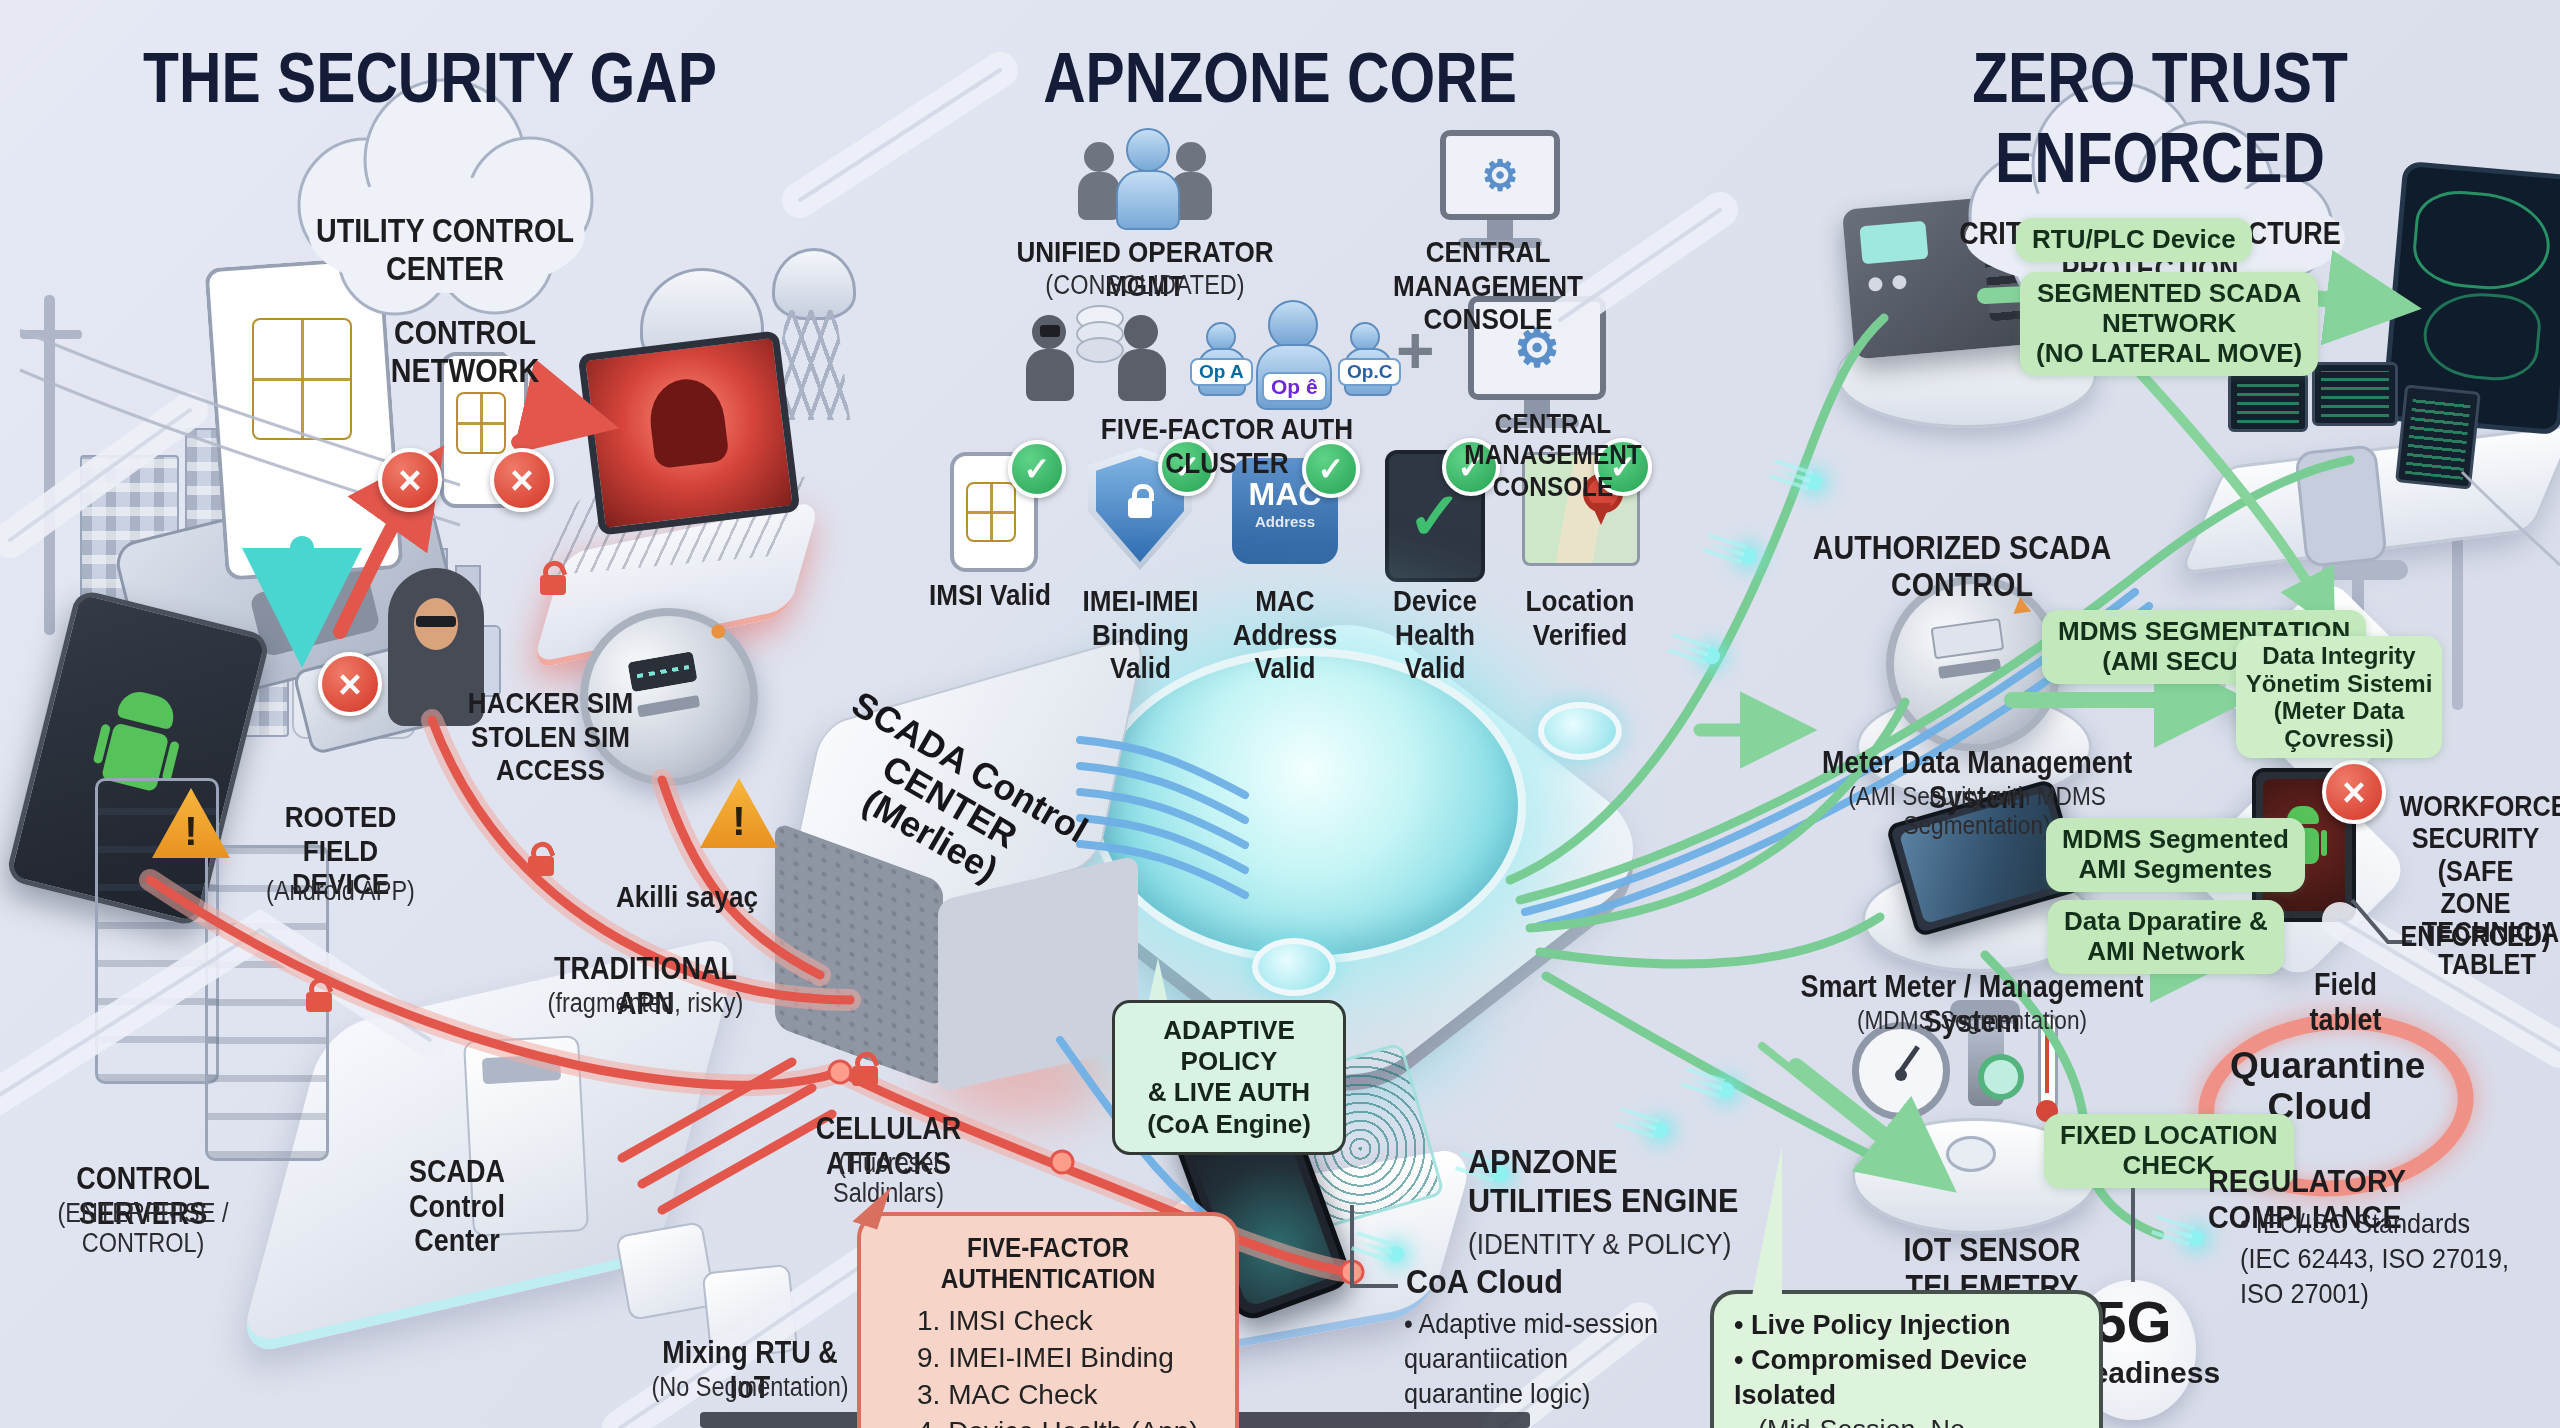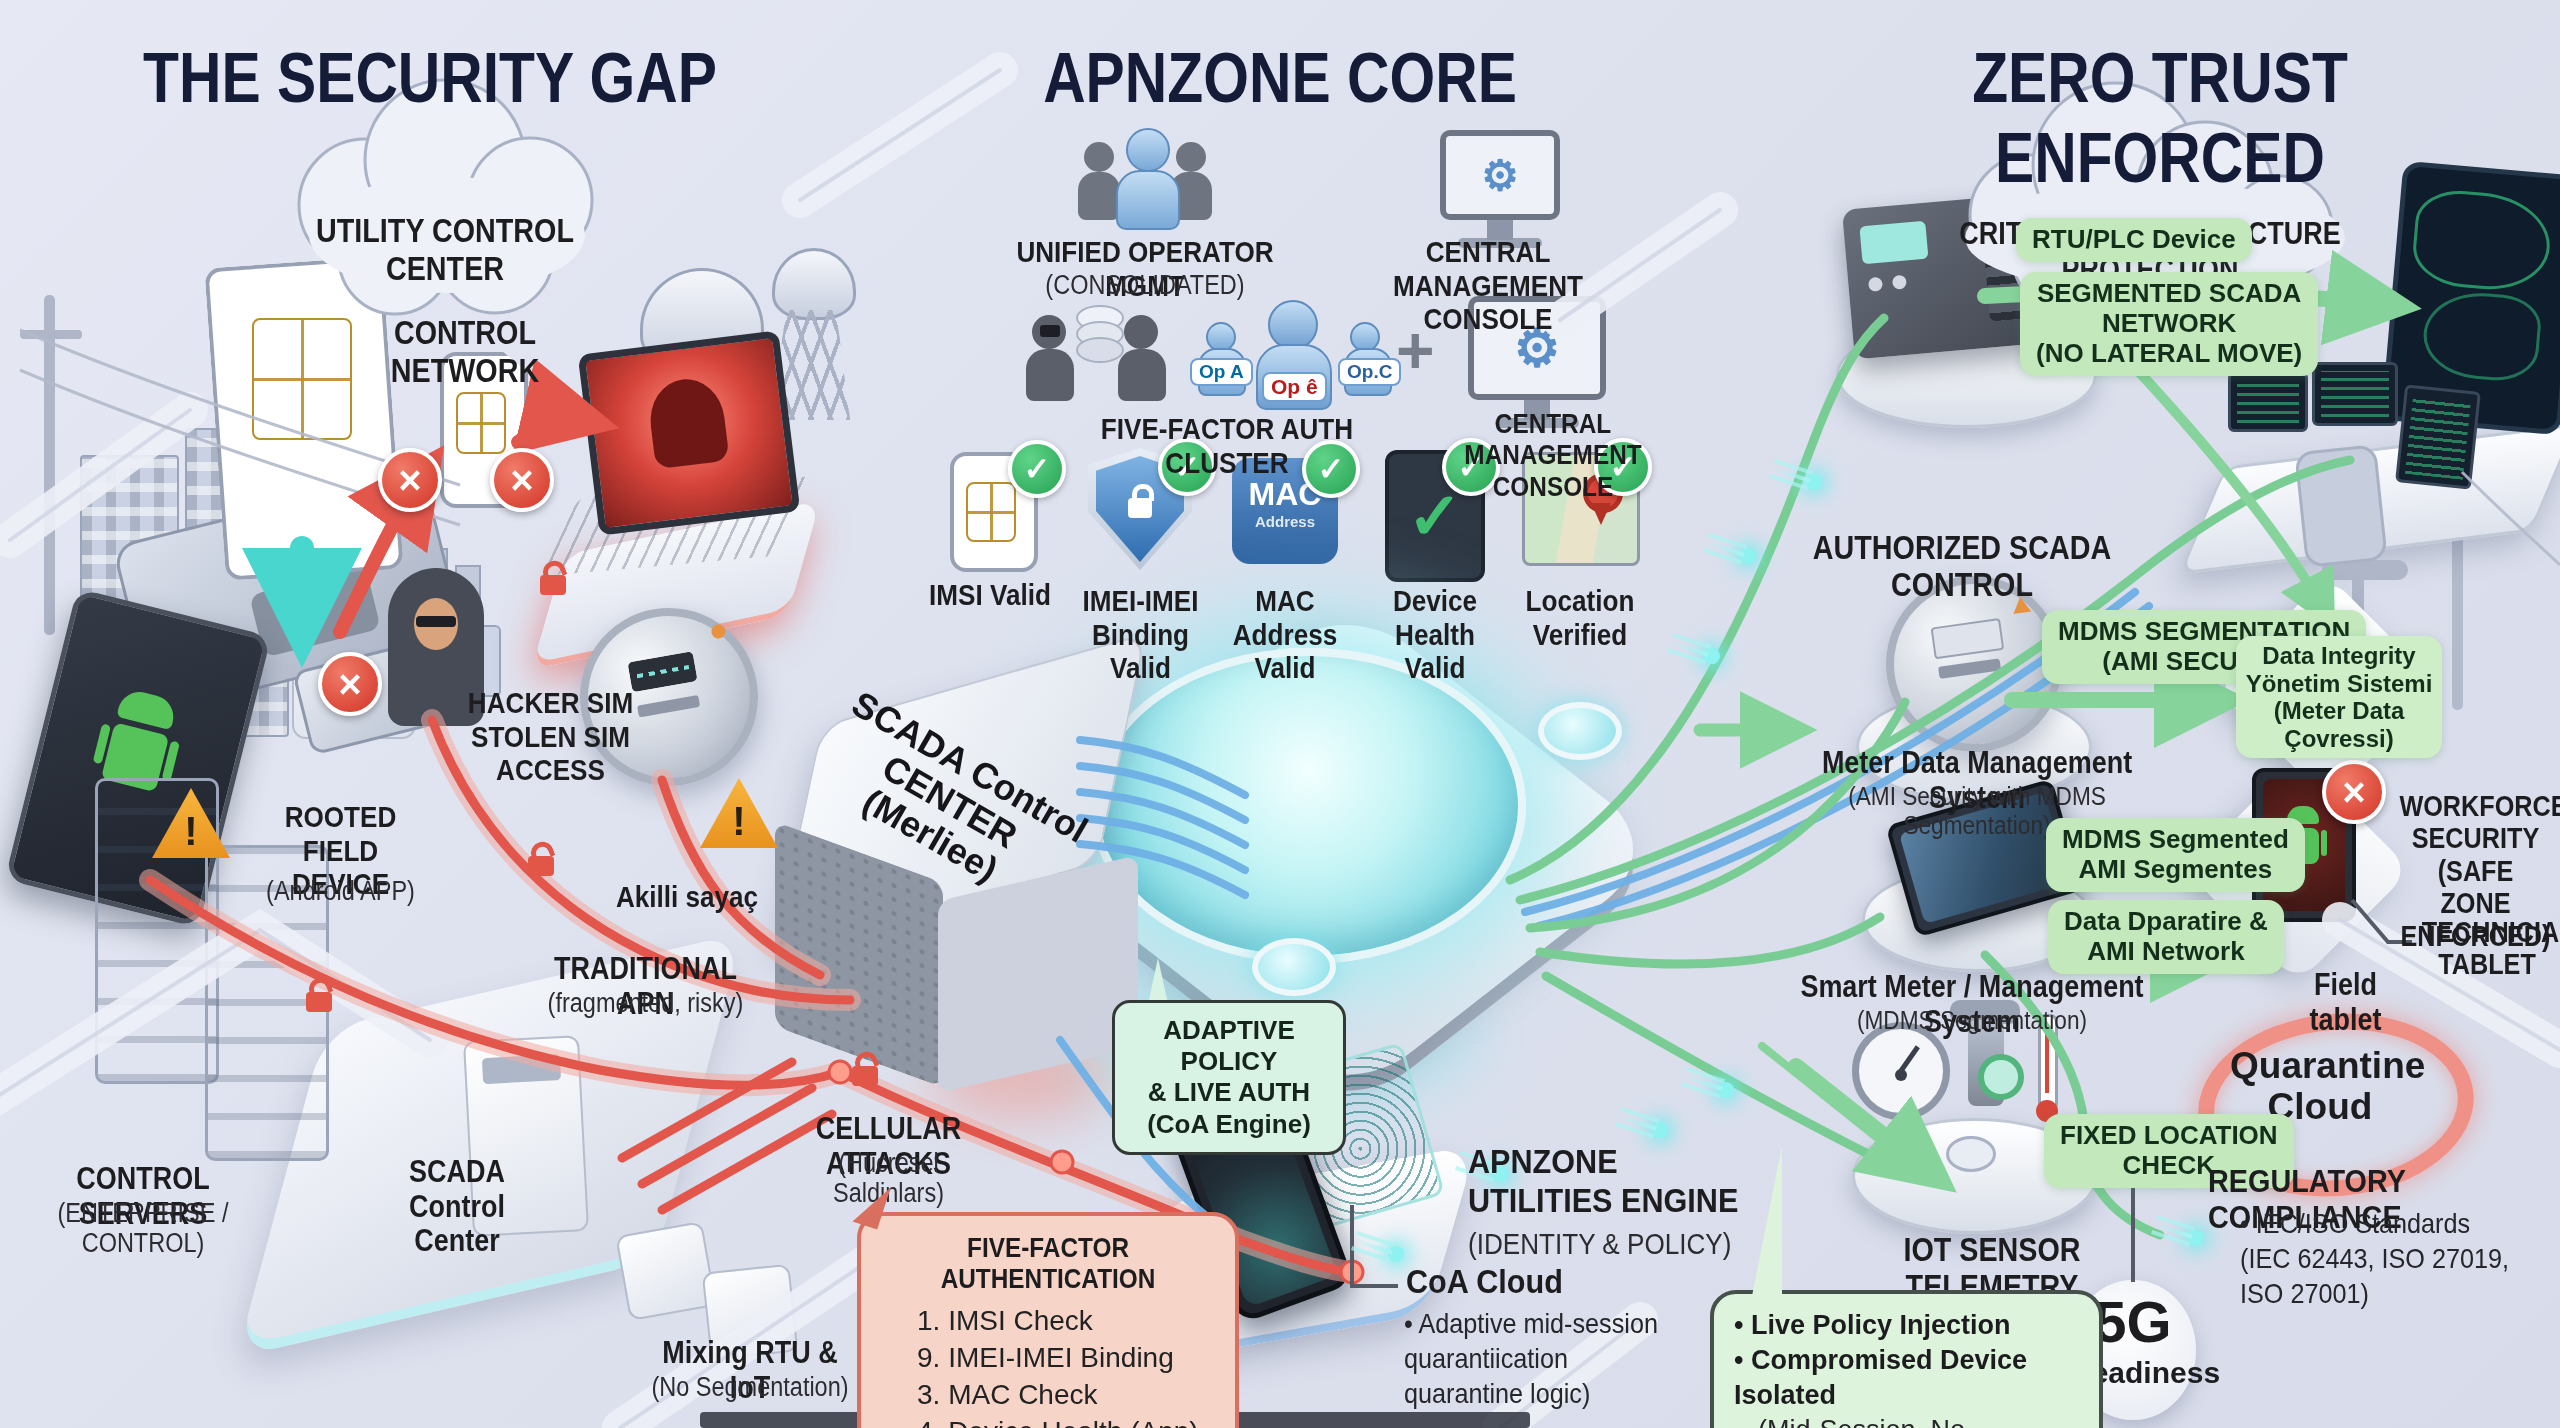--- a/index.html
+++ b/index.html
@@ -352,21 +352,21 @@
   </div>
 
   <div class="figure z2" style="left:1196px;top:300px;width:200px;height:110px;">
     <i style="left:10px;top:22px;width:26px;height:26px;border-radius:50%;background:linear-gradient(#c3ddf4,#79a9d8);border:2px solid #5d8cbd;"></i>
     <i style="left:2px;top:48px;width:44px;height:44px;border-radius:18px 18px 8px 8px;background:linear-gradient(#c3ddf4,#79a9d8);border:2px solid #5d8cbd;"></i>
     <i style="left:154px;top:22px;width:26px;height:26px;border-radius:50%;background:linear-gradient(#c3ddf4,#79a9d8);border:2px solid #5d8cbd;"></i>
     <i style="left:148px;top:48px;width:44px;height:44px;border-radius:18px 18px 8px 8px;background:linear-gradient(#c3ddf4,#79a9d8);border:2px solid #5d8cbd;"></i>
     <i style="left:72px;top:0;width:46px;height:46px;border-radius:50%;background:linear-gradient(#c3ddf4,#6f9fd0);border:2px solid #5d8cbd;"></i>
     <i style="left:60px;top:44px;width:72px;height:62px;border-radius:28px 28px 10px 10px;background:linear-gradient(#c3ddf4,#6f9fd0);border:2px solid #5d8cbd;"></i>
     <span class="abs" style="left:-6px;top:58px;background:#fff;border:2px solid #6f9fd0;border-radius:8px;padding:1px 7px;font-size:19px;font-weight:800;color:#0369a1;">Op A</span>
-    <span class="abs" style="left:66px;top:72px;background:#fff;border:2px solid #6f9fd0;border-radius:8px;padding:1px 7px;font-size:21px;font-weight:800;color:#b91c1c;">Op ê</span>
+    <span class="abs" style="left:66px;top:72px;background:#fff;border:2px solid #6f9fd0;border-radius:8px;padding:1px 7px;font-size:21px;font-weight:800;color:#6d28d9;">Op ê</span>
     <span class="abs" style="left:142px;top:58px;background:#fff;border:2px solid #6f9fd0;border-radius:8px;padding:1px 7px;font-size:19px;font-weight:800;color:#2b5f9e;">Op.C</span>
   </div>
   <div class="abs h2 ctr cnd z5" style="left:1042px;top:412px;width:370px;">FIVE-FACTOR AUTH CLUSTER</div>
 
   <div class="abs z5" style="left:1396px;top:312px;font-size:66px;font-weight:800;color:#777e8b;">+</div>
 
   <div class="monitor z2" style="left:1468px;top:296px;width:126px;height:92px;">
       <span class="gear" style="font-size:52px;">⚙</span>
     </div>
   <div class="abs h2 ctr ml cnd z5" style="left:1398px;top:408px;width:310px;font-size:28px;">CENTRAL MANAGEMENT

